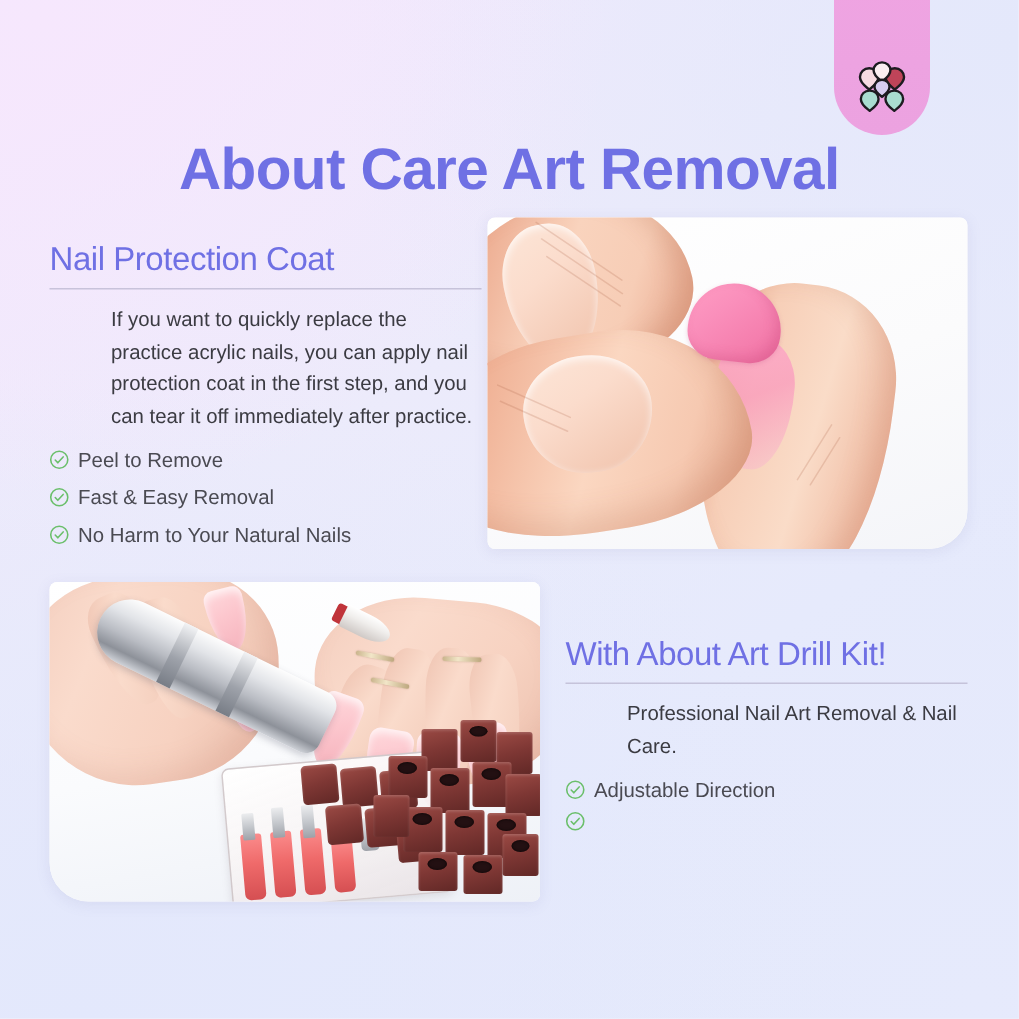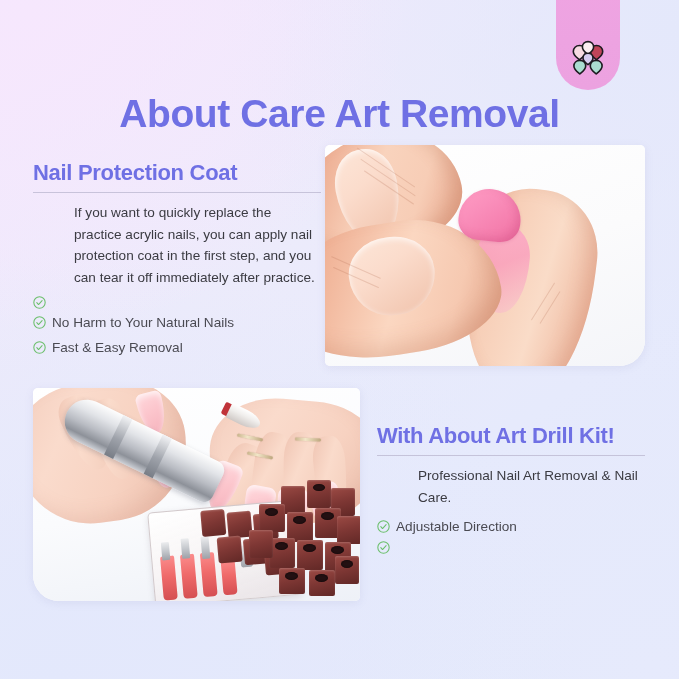--- a/index.html
+++ b/index.html
@@ -40,21 +40,21 @@
     font-weight:bold;
     letter-spacing:-0.4px;
     color:#6f70e4;
     line-height:1.05;
   }
 
   
   .block { position:absolute; }
   .block-title {
     font-size:22px;
-    font-weight:bold;
+    font-weight:normal;
     color:#6f70e4;
     letter-spacing:-0.3px;
     line-height:1.15;
     white-space:nowrap;
   }
   .rule {
     margin-top:7px;
     height:1px;
     background:#b9b6cf;
     opacity:.75;
@@ -256,34 +256,35 @@
   <div class="block" style="left:33px; top:160px; width:288px;">
     <div class="block-title">Nail Protection Coat</div>
     <div class="rule"></div>
     <div class="body-text">If you want to quickly replace the practice acrylic nails, you can apply nail protection coat in the first step, and you can tear it off immediately after practice.</div>
     <div class="bullets">
       <div class="bullet">
         <svg class="check" viewBox="0 0 16 16">
           <circle cx="8" cy="8" r="7" fill="none" stroke="#6bbf6b" stroke-width="1.3"></circle>
           <path d="M4.7 8.2l2.1 2.3 4.4-4.8" fill="none" stroke="#6bbf6b" stroke-width="1.3" stroke-linecap="round" stroke-linejoin="round"></path>
         </svg>
+        <span>Peel to Remove</span>
+      </div>
+      <div class="bullet">
+        <svg class="check" viewBox="0 0 16 16">
+          <circle cx="8" cy="8" r="7" fill="none" stroke="#6bbf6b" stroke-width="1.3"></circle>
+          <path d="M4.7 8.2l2.1 2.3 4.4-4.8" fill="none" stroke="#6bbf6b" stroke-width="1.3" stroke-linecap="round" stroke-linejoin="round"></path>
+        </svg>
+        <span>Fast &amp; Easy Removal</span>
       </div>
       <div class="bullet">
         <svg class="check" viewBox="0 0 16 16">
           <circle cx="8" cy="8" r="7" fill="none" stroke="#6bbf6b" stroke-width="1.3"></circle>
           <path d="M4.7 8.2l2.1 2.3 4.4-4.8" fill="none" stroke="#6bbf6b" stroke-width="1.3" stroke-linecap="round" stroke-linejoin="round"></path>
         </svg>
         <span>No Harm to Your Natural Nails</span>
-      </div>
-      <div class="bullet">
-        <svg class="check" viewBox="0 0 16 16">
-          <circle cx="8" cy="8" r="7" fill="none" stroke="#6bbf6b" stroke-width="1.3"></circle>
-          <path d="M4.7 8.2l2.1 2.3 4.4-4.8" fill="none" stroke="#6bbf6b" stroke-width="1.3" stroke-linecap="round" stroke-linejoin="round"></path>
-        </svg>
-        <span>Fast &amp; Easy Removal</span>
       </div>
     </div>
   </div>
 
   <div class="photo top">
     <div class="ph-inner">
       <div class="t-bg"></div>
       <div class="finger f-upper"></div>
       <div class="nailplate np1"></div>
       <div class="finger f-right"></div>

